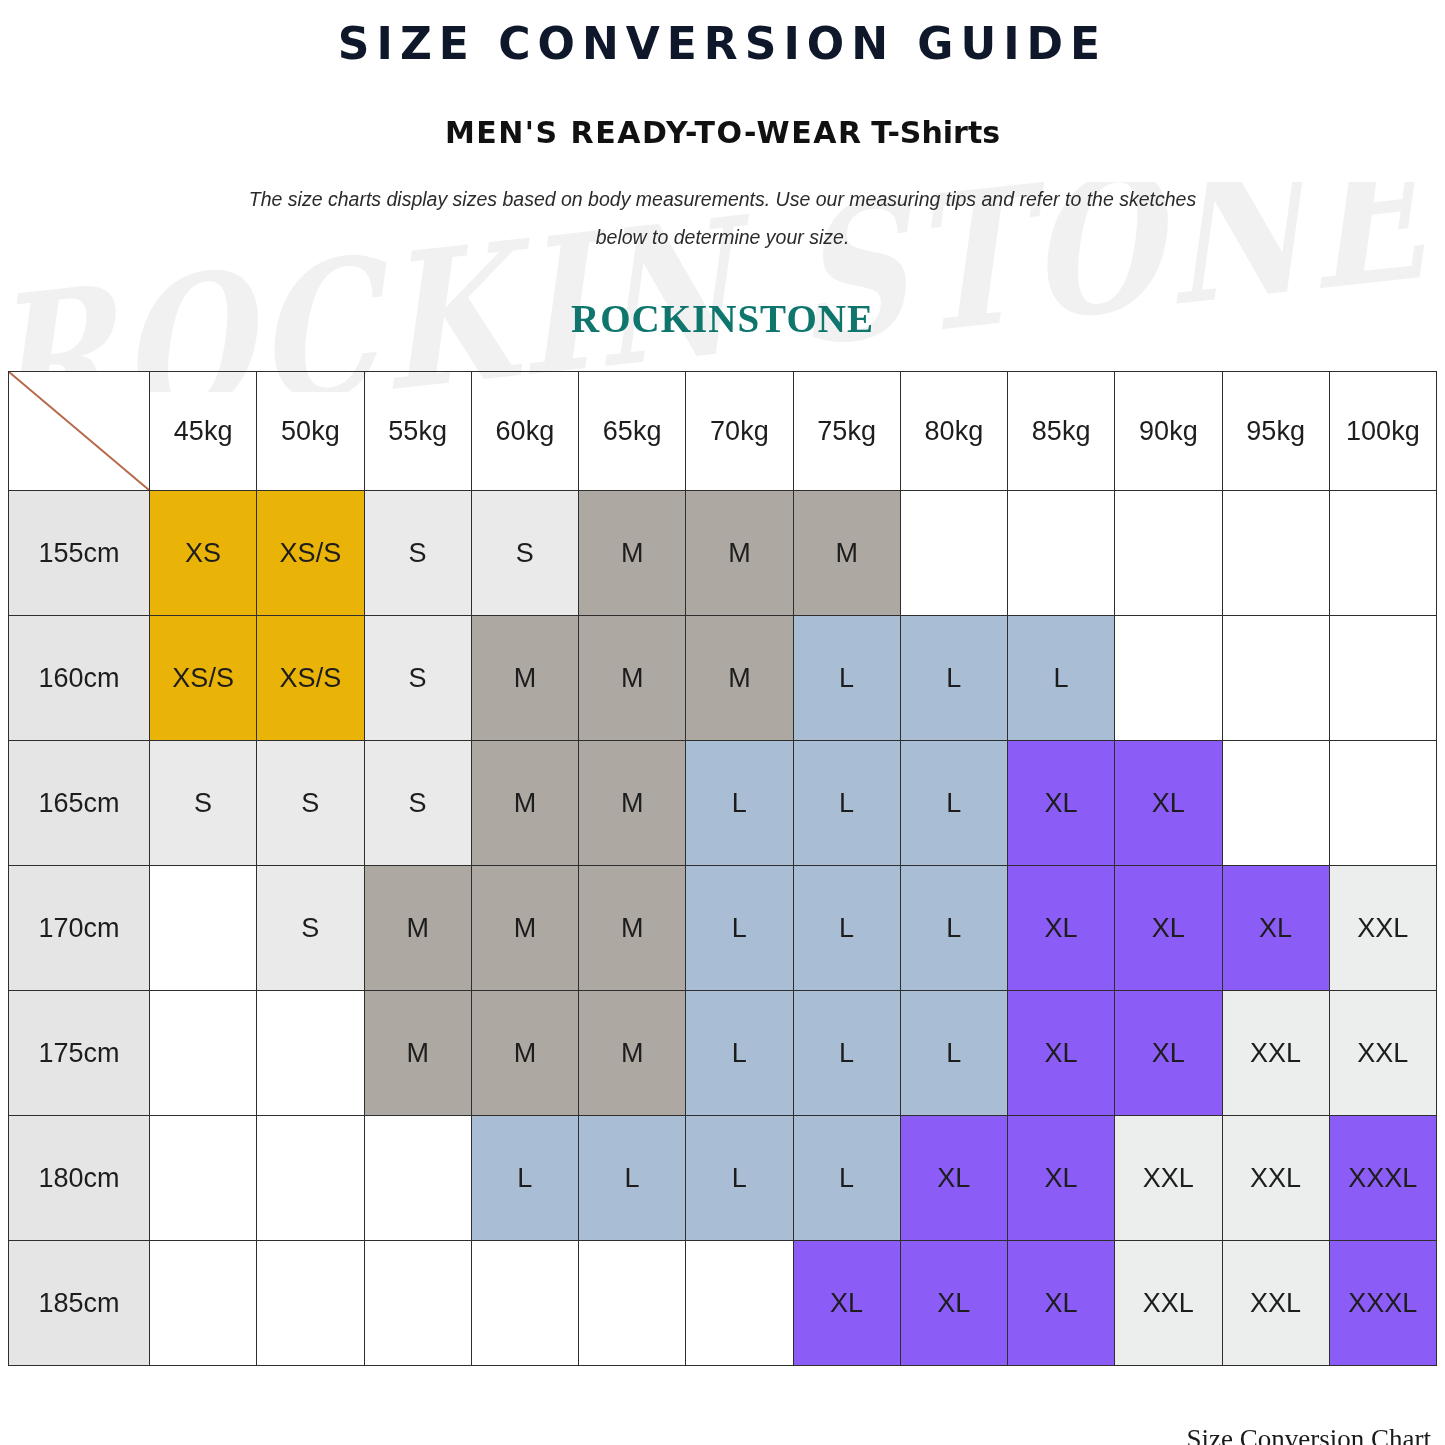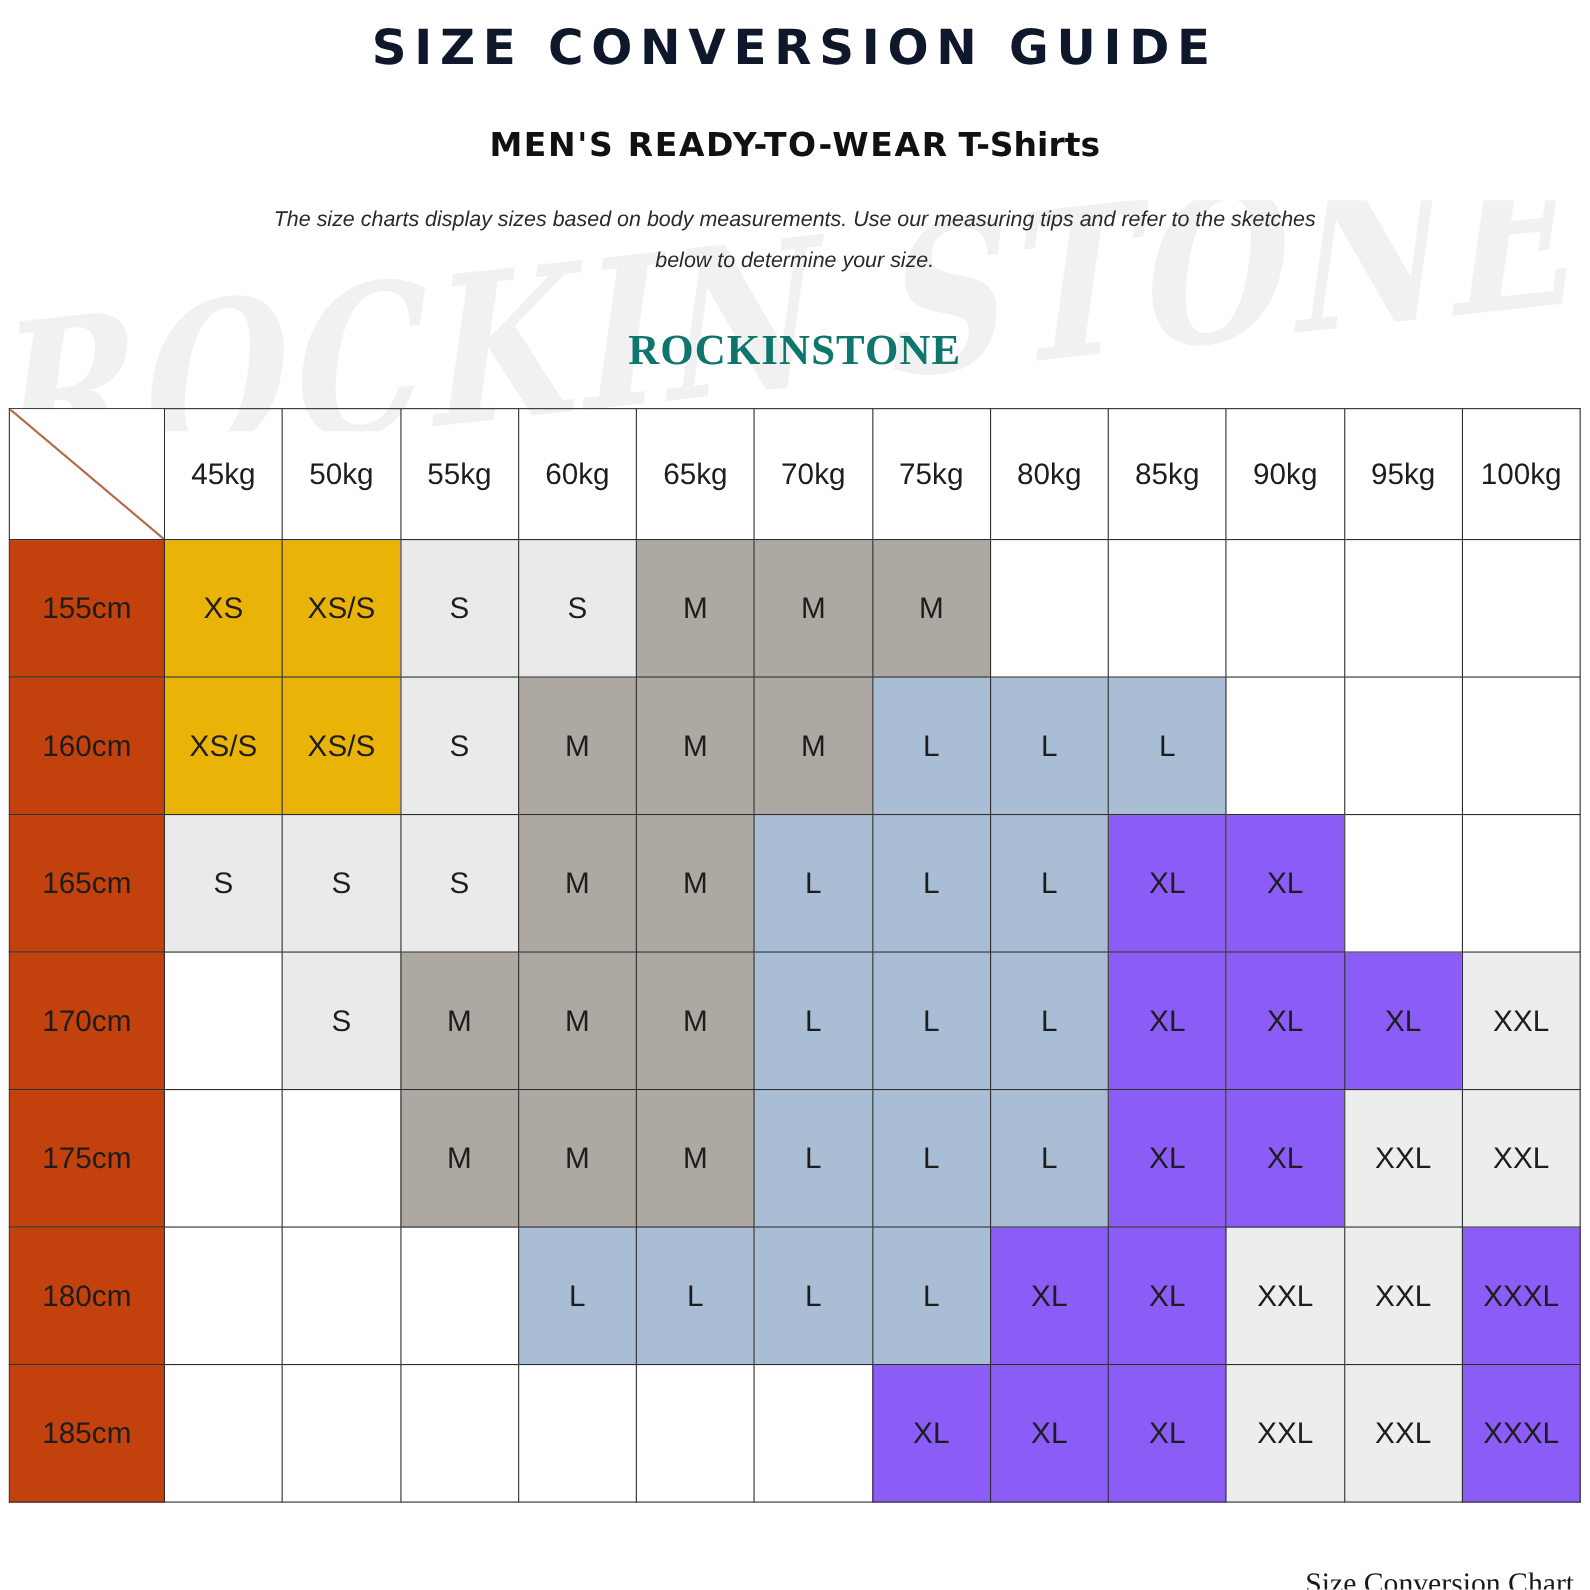--- a/index.html
+++ b/index.html
@@ -120,21 +120,21 @@
     position: relative;
     width: 140px;
     background: #fff;
   }
   td.corner .slash {
     position: absolute;
     inset: 0;
   }
   td.rowhead {
     width: 140px;
-    background: #c2410c;
+    background: #e5e5e5;
     margin-left: 36px;
   }
 
   
   .c-empty { background: #ffffff; }
   .c-xs    { background: #eab308; }
   .c-s     { background: #eaeaea; }
   .c-m     { background: #ada8a2; }
   .c-l     { background: #a9bdd4; }
   .c-xl    { background: #8b5cf6; }

